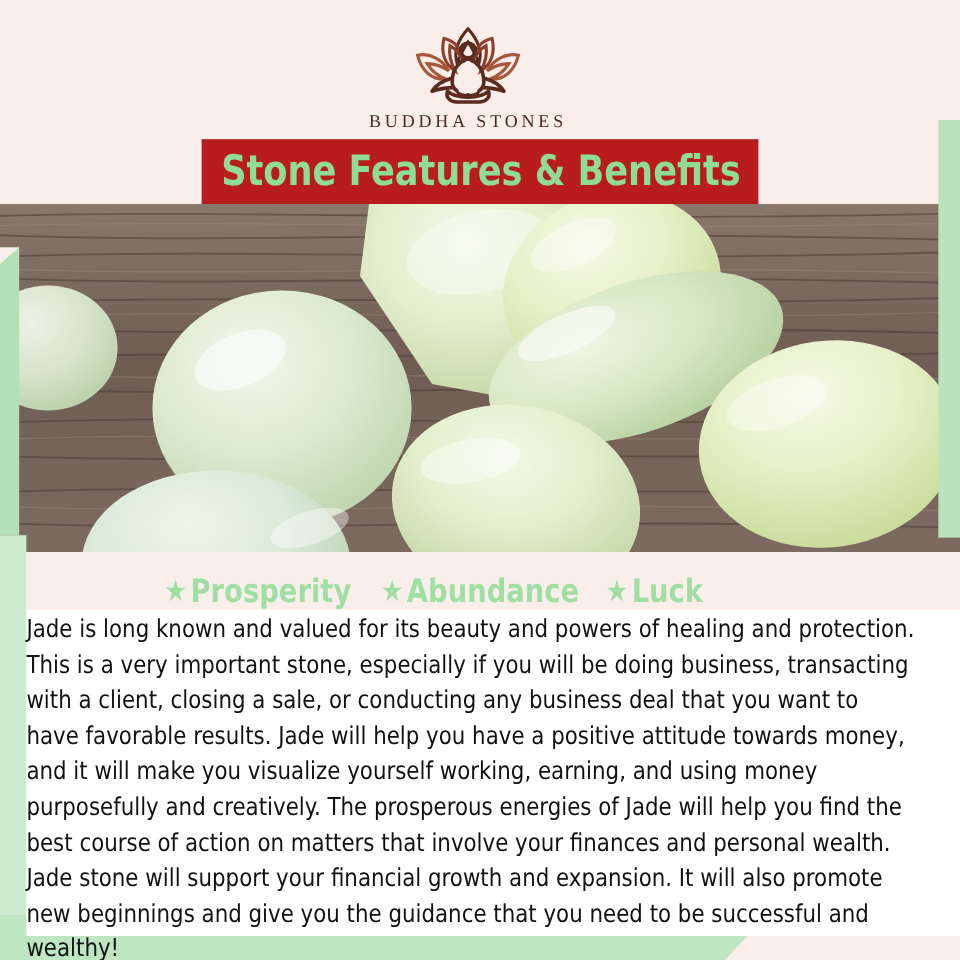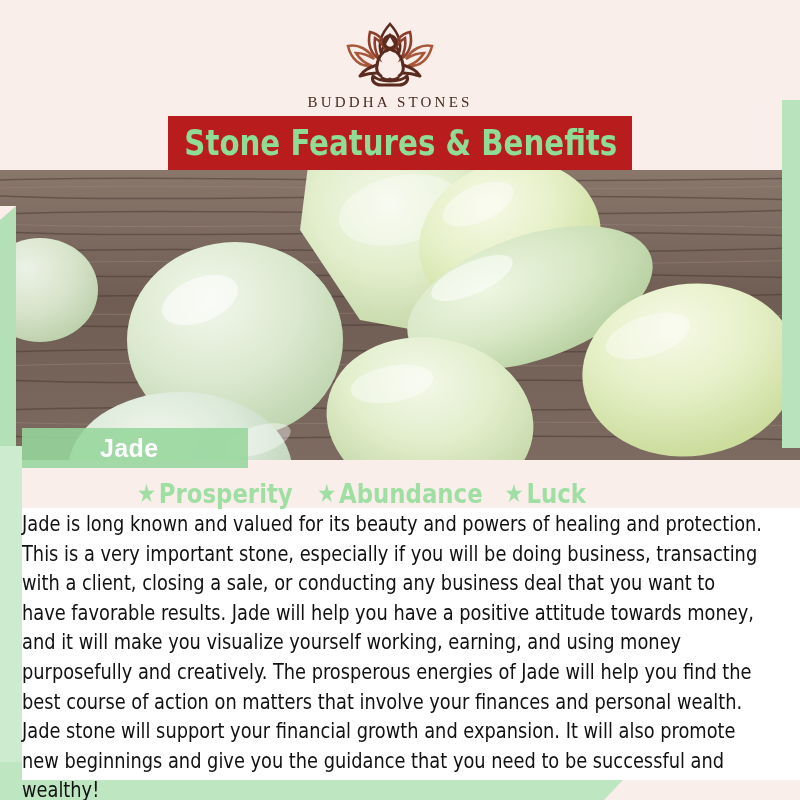--- a/index.html
+++ b/index.html
@@ -284,23 +284,20 @@
         <ellipse cx="392" cy="214" rx="42" ry="18" fill="#ffffff" opacity="0.42" transform="rotate(-10 392 214)"></ellipse>
 
         <ellipse cx="180" cy="300" rx="112" ry="78" fill="url(#st5)"></ellipse>
         <ellipse cx="258" cy="270" rx="34" ry="14" fill="#ffffff" opacity="0.4" transform="rotate(-18 258 270)"></ellipse>
 
         <ellipse cx="40" cy="120" rx="58" ry="52" fill="url(#st1)" opacity="0.96"></ellipse>
       </g>
     </svg>
   </div>
 
-  <div class="jade-band">
-    <span class="jade-text">Jade</span>
-  </div>
 
   <div class="benefits">
     <span class="benefit-item"><span class="benefit-star">★</span><span>Prosperity</span></span><span class="benefit-item"><span class="benefit-star">★</span><span>Abundance</span></span><span class="benefit-item"><span class="benefit-star">★</span><span>Luck</span></span>
   </div>
 
   <div class="body-panel"></div>
   <div class="body-text">Jade is long known and valued for its beauty and powers of healing and protection. This is a very important stone, especially if you will be doing business, transacting with a client, closing a sale, or conducting any business deal that you want to have favorable results. Jade will help you have a positive attitude towards money, and it will make you visualize yourself working, earning, and using money purposefully and creatively. The prosperous energies of Jade will help you find the best course of action on matters that involve your finances and personal wealth. Jade stone will support your financial growth and expansion. It will also promote new beginnings and give you the guidance that you need to be successful and wealthy!</div>
 
 </div>
 

